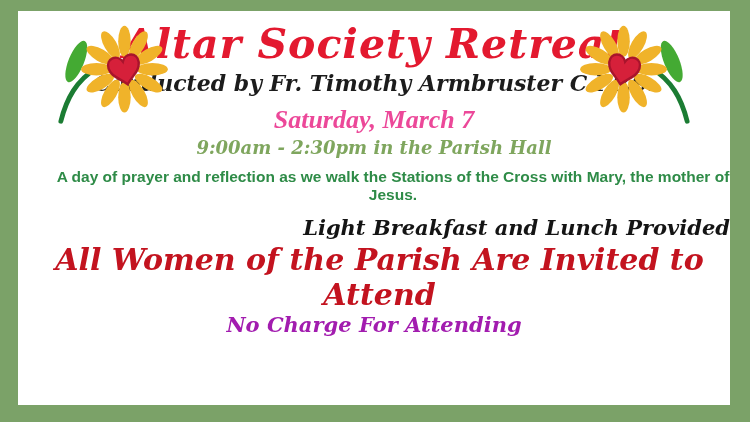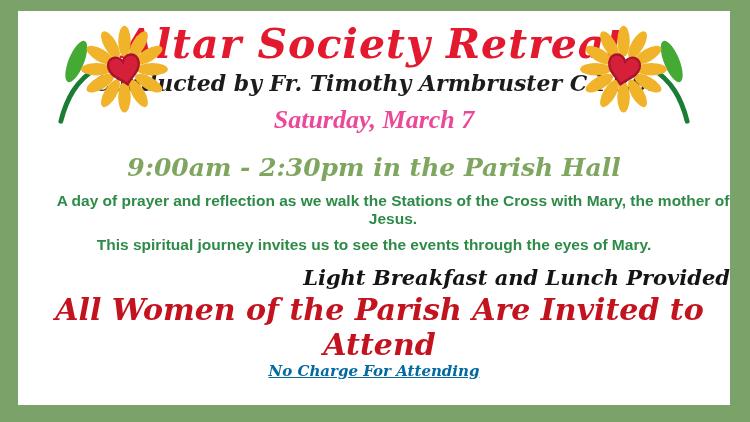--- a/index.html
+++ b/index.html
@@ -21,22 +21,22 @@
   }
   .conducted{
     margin-top:4px;font-family:"DejaVu Serif",serif;font-style:italic;font-weight:bold;
     font-size:22px;color:#1c1c1c;
   }
   .date-line{
     margin-top:9px;font-family:Liberation Serif, serif;font-style:italic;font-weight:bold;
     font-size:26px;color:#ec4899;text-align:center;
   }
   .time-line{
-    margin-top:18px;font-family:"DejaVu Serif",serif;font-style:italic;font-weight:bold;
-    font-size:25px;color:#7fa65e;
+    margin-top:2px;font-family:"DejaVu Serif",serif;font-style:italic;font-weight:bold;
+    font-size:18px;color:#7fa65e;
   }
   .theme{
     margin-top:5px;font-family:"Liberation Sans",sans-serif;font-style:italic;font-weight:bold;
     font-size:30px;color:#111111;
   }
   .body-line{
     font-family:"Liberation Sans",sans-serif;font-weight:bold;
     font-size:15.5px;color:#2e8b47;
   }
   .body-line.first{margin-top:10px;padding-left:38px;}
@@ -44,21 +44,21 @@
   .meals{
     margin-top:11px;font-family:"DejaVu Serif",serif;font-style:italic;font-weight:bold;
     font-size:21px;color:#141414;text-align:right;
   }
   .invite{
     margin-top:2px;font-family:"DejaVu Serif",serif;font-style:italic;font-weight:bold;
     font-size:30px;color:#c3131f;padding-left:11px;
   }
   .charge{
     margin-top:0px;font-family:"DejaVu Serif",serif;font-style:italic;font-weight:bold;
-    font-size:15px;color:#0369a1;text-decoration:underline;
+    font-size:21px;color:#a21caf;
   }
 </style>
 </head>
 <body>
 
 <div class="frame">
   <div class="card">
 
     <svg class="flower left" viewBox="0 0 130 110" aria-hidden="true">
       <path d="M 14 104 C 20 80 30 62 52 48" fill="none" stroke="#1b7c33" stroke-width="5" stroke-linecap="round"></path>
@@ -146,19 +146,18 @@
           </g>
       </g>
       <path d="M80 42 C76 33 63 35 64 46 C65 55 73 58 80 66 C87 58 95 55 96 46 C97 35 84 33 80 42 Z" fill="#d6203a" stroke="#a8142c" stroke-width="2.5" transform="rotate(-12 80 50)"></path>
     </svg>
 
     <div class="title">Altar Society Retreat</div>
     <div class="conducted">Conducted by Fr. Timothy Armbruster C.PP.S.</div>
     <div class="date-line">Saturday, March 7</div>
     <div class="time-line">9:00am - 2:30pm in the Parish Hall</div>
     <div class="body-line first">A day of prayer and reflection as we walk the Stations of the Cross with Mary, the mother of Jesus.</div>
-    <div class="body-line second">This spiritual journey invites us to see the events through the eyes of Mary.</div>
     <div class="meals">Light Breakfast and Lunch Provided</div>
     <div class="invite">All Women of the Parish Are Invited to Attend</div>
     <div class="charge">No Charge For Attending</div>
 
   </div>
 </div>
 
 </body></html>

